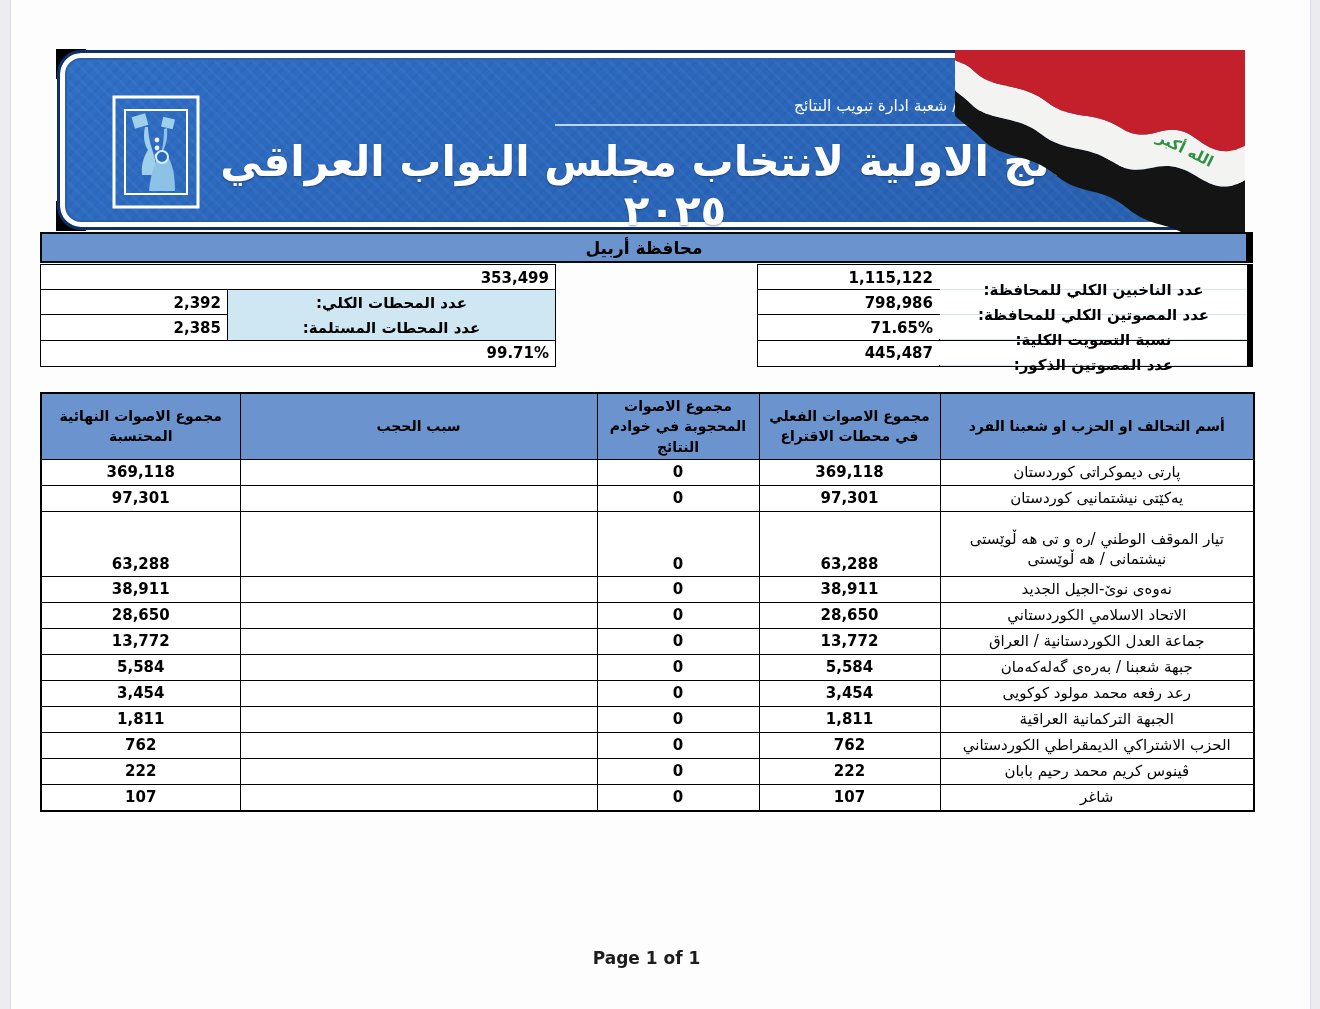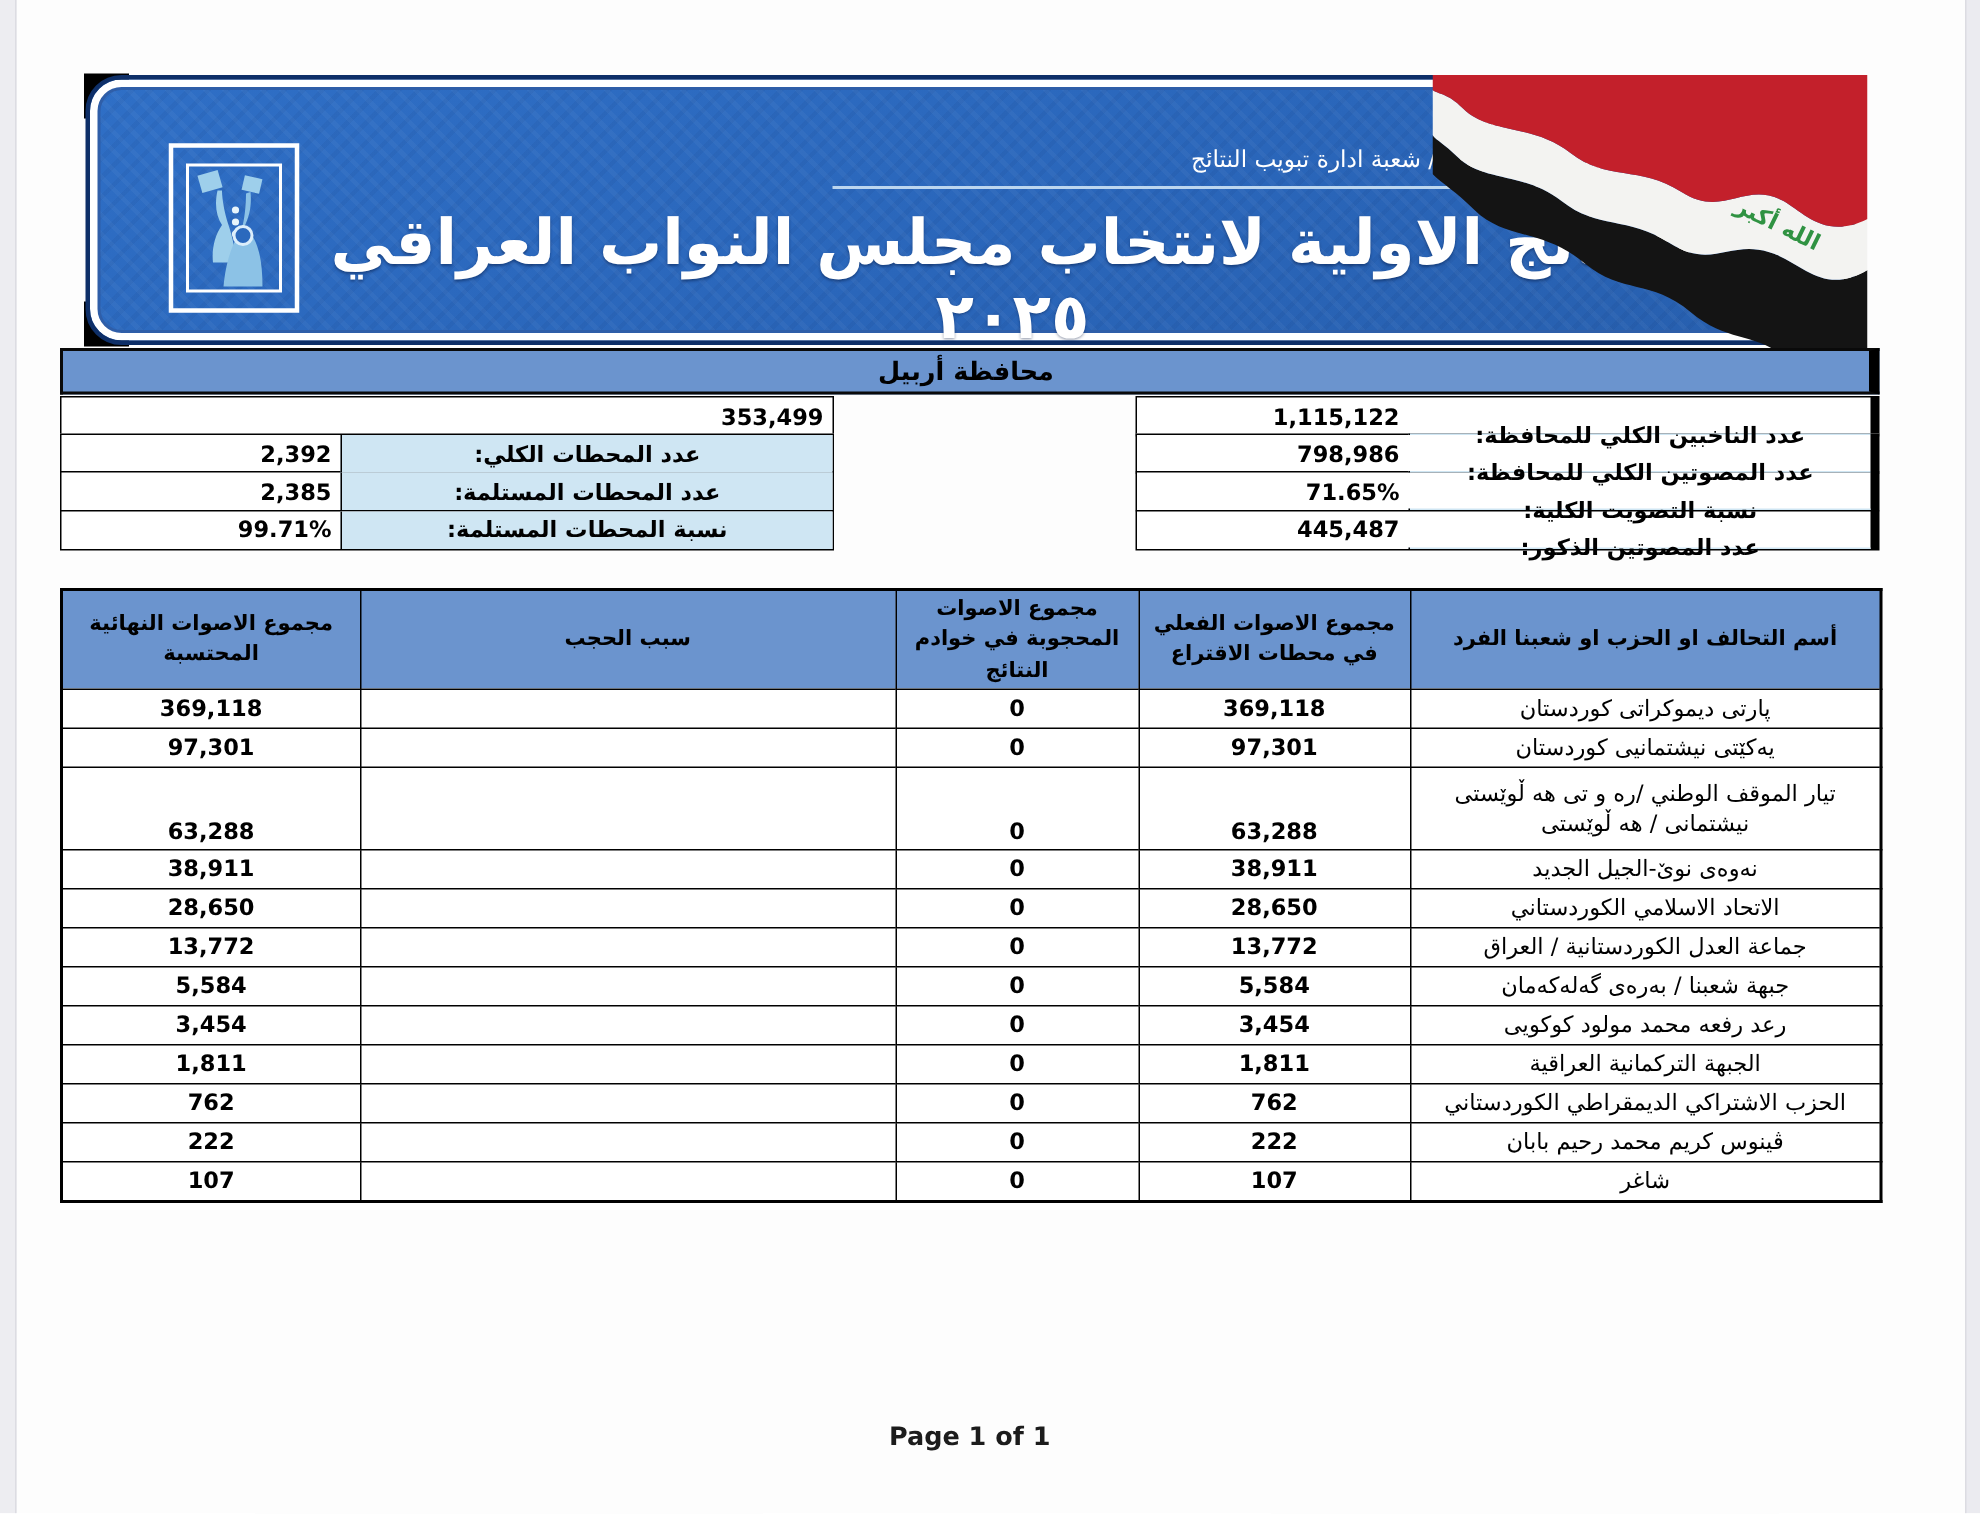--- a/index.html
+++ b/index.html
@@ -49,21 +49,21 @@
            padding-right:6px;font-size:15px;font-weight:600;}
 
   
   .results{position:absolute;left:40px;top:392px;z-index:2;}
   table{width:1213px;border-collapse:collapse;table-layout:fixed;direction:rtl;border:2.5px solid #000;}
   th{background:#6b94ce;font-size:14px;font-weight:bold;border:1.8px solid #000;height:60px;padding:2px 8px;line-height:1.45;}
   td{border:1.8px solid #000;font-size:15px;text-align:center;height:25px;padding:0 6px;background:#fff;}
   td.c-num{direction:ltr;font-weight:600;}
   td.c-name{font-size:15px;line-height:1.35;}
   tr.tall td{height:50px;vertical-align:bottom;padding-bottom:3px;}
-  tr.tall td.c-name{vertical-align:middle;padding-top:2px;padding-bottom:2px;text-align:center;}
+  tr.tall td.c-name{vertical-align:middle;padding-top:12px;padding-bottom:2px;text-align:center;}
 
   .footer{position:absolute;left:40px;top:948px;width:1213px;text-align:center;
           font-size:17px;color:#1c1c1c;font-weight:600;}
 </style>
 </head>
 <body>
 
 <div class="page">
   <div class="edge-left"></div>
   <div class="edge-right"></div>
@@ -131,21 +131,20 @@
       </div>
       <div class="srow">
         <span class="s-label">عدد المحطات الكلي:</span>
         <span class="s-value">2,392</span>
       </div>
       <div class="srow">
         <span class="s-label">عدد المحطات المستلمة:</span>
         <span class="s-value">2,385</span>
       </div>
       <div class="srow">
-        <span class="s-label">نسبة المحطات المستلمة:</span>
         <span class="s-value">99.71%</span>
       </div>
     </div>
 
   <div class="results">
     <table>
       <colgroup>
         <col style="width:314px">
           <col style="width:181px">
           <col style="width:162px">

